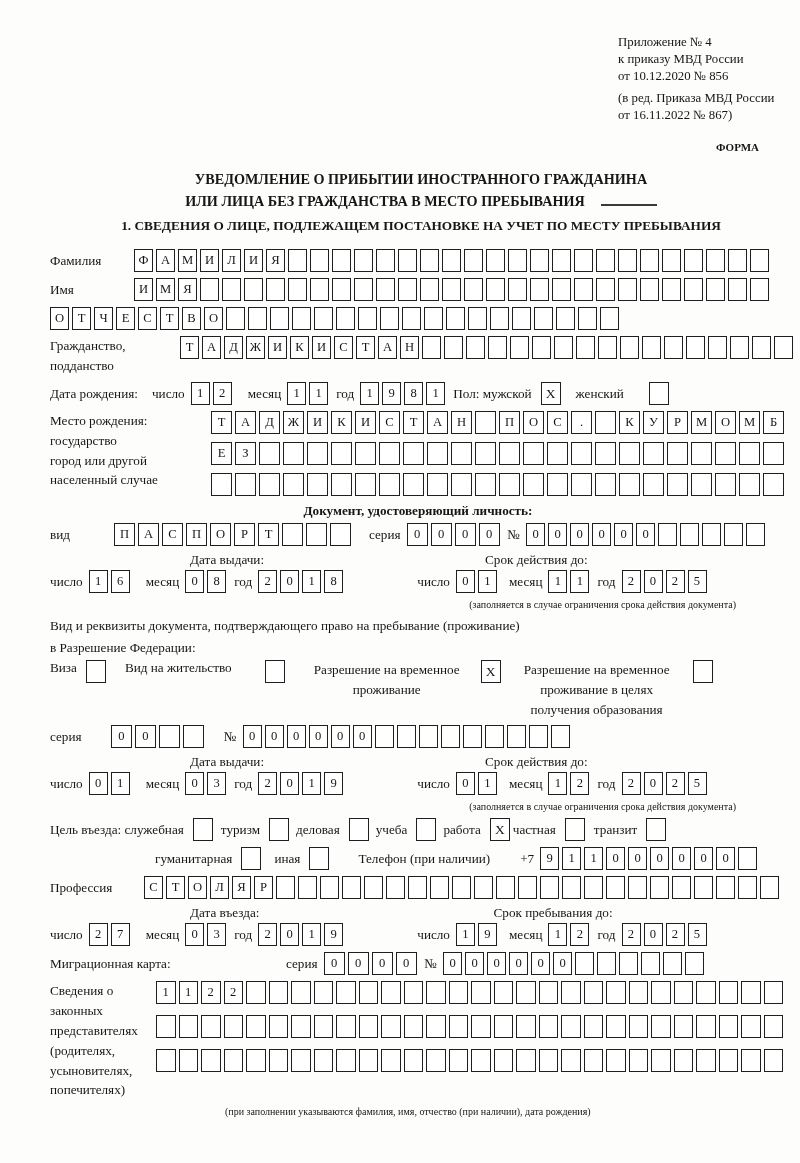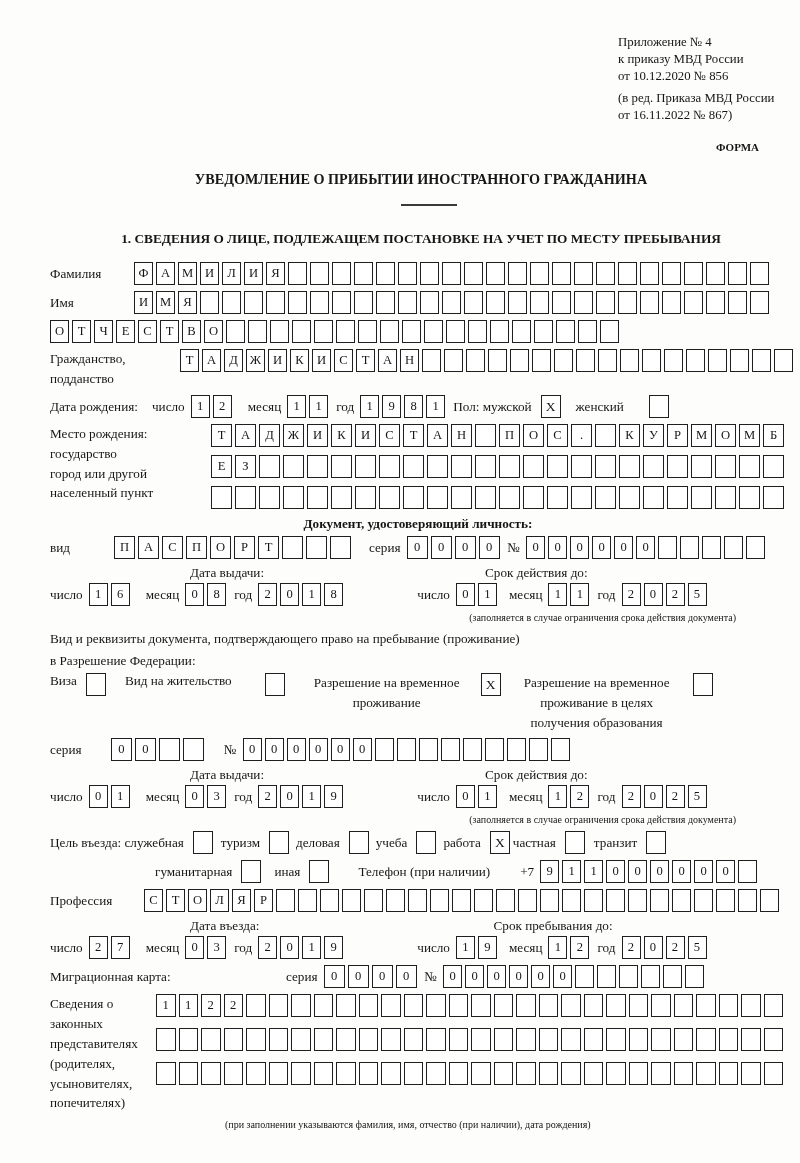--- a/index.html
+++ b/index.html
@@ -9,21 +9,21 @@
     width:800px; height:1163px; overflow:hidden;
     padding:34px 8px 2px 50px;
     font-family:"Liberation Serif","DejaVu Serif",serif;
     color:#161616; font-size:13.2px; background:#fdfdfc;
   }
   .hdr-note { margin-left:568px; font-size:12.8px; line-height:1.32; }
   .hdr-gap { height:5px; }
   .forma { text-align:right; padding-right:33px; font-weight:700; margin-top:18px; font-size:11px; }
   .title { text-align:center; font-weight:700; font-size:14.2px; line-height:1.55; margin-top:15px; }
   .blank-line { display:inline-block; width:56px; height:4px; border-bottom:2px solid #3a3a3a; margin-left:16px; }
-  .section1 { font-weight:700; font-size:13.3px; text-align:center; margin:19px 0 15px 0; }
+  .section1 { font-weight:700; font-size:13.3px; text-align:center; margin:6px 0 15px 0; }
 
   .frow { display:flex; align-items:center; margin-bottom:6px; min-height:23px; }
   .frow.top { align-items:flex-start; }
   .frow.center { justify-content:center; }
   .frow.right { justify-content:flex-end; padding-right:50px; }
   .frow.hdrrow { min-height:16px; margin-bottom:2px; }
   .frow.noterow { min-height:15px; margin:-2px 0 4px 0; }
   .frow.textrow { min-height:20px; margin-bottom:2px; }
   .frow.headrow { min-height:18px; margin:0 0 3px 0; }
 
@@ -56,21 +56,21 @@
     <div class="hdr-gap"></div>
     <div>(в ред. Приказа МВД России</div>
     <div>от 16.11.2022 № 867)</div>
   </div>
 
   <div class="forma">ФОРМА</div>
 
   <div class="title">
     <div>УВЕДОМЛЕНИЕ О ПРИБЫТИИ ИНОСТРАННОГО ГРАЖДАНИНА</div>
     <div>
-      <span class="blank-line"></span>
+      <span>ИЛИ ЛИЦА БЕЗ ГРАЖДАНСТВА В МЕСТО ПРЕБЫВАНИЯ</span><span class="blank-line"></span>
     </div>
   </div>
 
   <div class="section1">1. СВЕДЕНИЯ О ЛИЦЕ, ПОДЛЕЖАЩЕМ ПОСТАНОВКЕ НА УЧЕТ ПО МЕСТУ ПРЕБЫВАНИЯ</div>
 
   <div id="form-rows">
       <div class="frow">
         <span class="lbl" style="width: 78px;">Фамилия</span>
         <span class="boxes">
           <span class="cell">Ф</span>
@@ -230,21 +230,21 @@
         <span class="gap" style="width: 12px;"></span>
         <span class="lbl">женский</span>
         <span class="gap" style="width: 16px;"></span>
         <span class="cell chk"></span>
       </div>
       <div class="frow top">
         <span class="lblm" style="width: 155px;">
           <div>Место рождения:</div>
           <div>государство</div>
           <div>город или другой</div>
-          <div>населенный пункт</div>
+          <div>населенный случае</div>
         </span>
         <span class="stack">
           <span class="boxes" style="margin-bottom: 8px;">
             <span class="cell wide">Т</span>
             <span class="cell wide">А</span>
             <span class="cell wide">Д</span>
             <span class="cell wide">Ж</span>
             <span class="cell wide">И</span>
             <span class="cell wide">К</span>
             <span class="cell wide">И</span>

